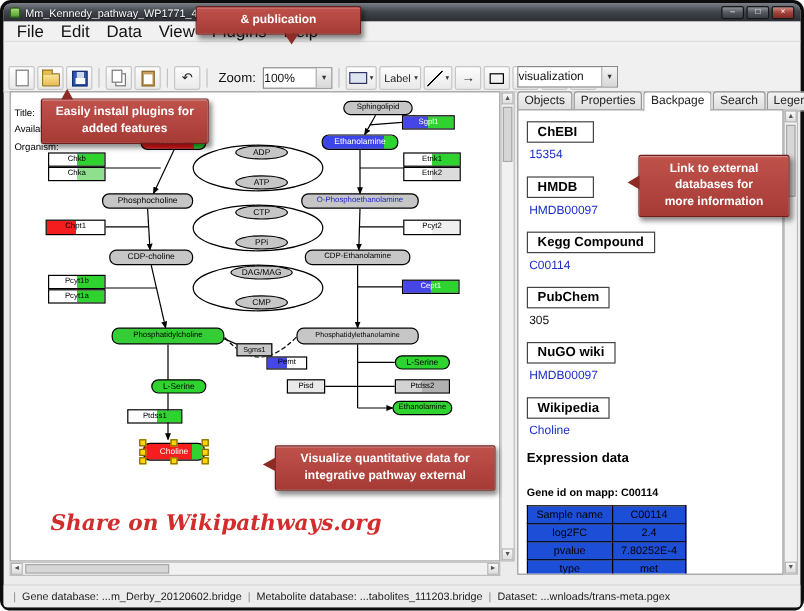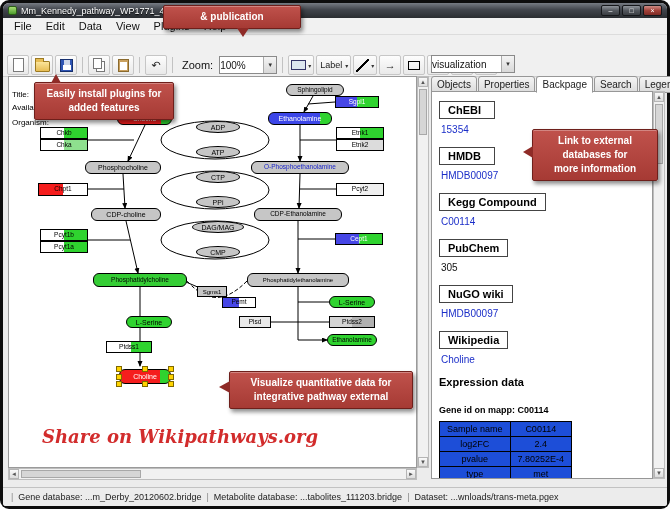--- a/index.html
+++ b/index.html
@@ -8,21 +8,21 @@
 
   
   .window{position:absolute;inset:3px;background:#ececec;border-radius:6px 6px 3px 3px;z-index:1}
   .titlebar{position:absolute;left:0;top:0;right:0;height:15px;background:linear-gradient(#767b83,#41454c 45%,#2a2d31);border-radius:6px 6px 0 0;display:flex;align-items:center;padding:0 5px;gap:4px}
   .app-icon{width:9px;height:9px;background:linear-gradient(#a8dd74,#4e9e2e);border:1px solid #2c5f17;border-radius:2px;flex:0 0 auto}
   .title-text{color:#fff;font-size:9px;text-shadow:0 1px 1px #000;white-space:nowrap;overflow:hidden;flex:1}
   .winbtns{display:flex;gap:2px}
   .winbtn{width:19px;height:11px;border:1px solid #16181b;border-radius:2px;background:linear-gradient(#90959c,#54585e 50%,#3a3d42);color:#fff;font-size:7px;line-height:9px;text-align:center}
   .winbtn.close{background:linear-gradient(#cf8d86,#a3423a 50%,#7e2b25)}
   .menubar{position:absolute;left:0;top:15px;right:0;height:17px;background:#f1f1f1;border-bottom:1px solid #dcdcdc;display:flex;align-items:center;padding-left:4px}
-  .menu-item{font-size:11px;padding:6px 7px;color:#111}
+  .menu-item{font-size:14px;padding:6px 7px;color:#111}
   .toolbar-bg{position:absolute;left:0;top:32px;right:0;height:42px;background:#f0f0f0;border-bottom:1px solid #cfcfcf}
   .toolrow{position:absolute;left:4px;top:51px;height:22px;display:flex;align-items:center;gap:2px;z-index:2}
   .tbtn{min-width:22px;height:20px;display:flex;align-items:center;justify-content:center;border:1px solid #c6c6c6;border-radius:2px;background:linear-gradient(#fdfdfd,#e9e9e9);padding:0 2px}
   .sep{width:1px;height:16px;background:#c2c2c2;margin:0 3px}
   .glyph{font-size:11px;line-height:1;color:#222}
   .mini-caret{font-size:6px;margin-left:2px;color:#333}
   .zoom-label{font-size:11px;margin:12px 4px;color:#111}
   .combo{height:18px;background:#fff;border:1px solid #8a8a8a;display:flex;align-items:center;font-size:10px;padding-left:0;color:#111}
   .combo .caret{margin-left:auto;width:13px;height:100%;background:linear-gradient(#f4f4f4,#d8d8d8);border-left:1px solid #aaa;font-size:7px;display:flex;align-items:center;justify-content:center;color:#333}
   .combo.zoom{width:58px}

